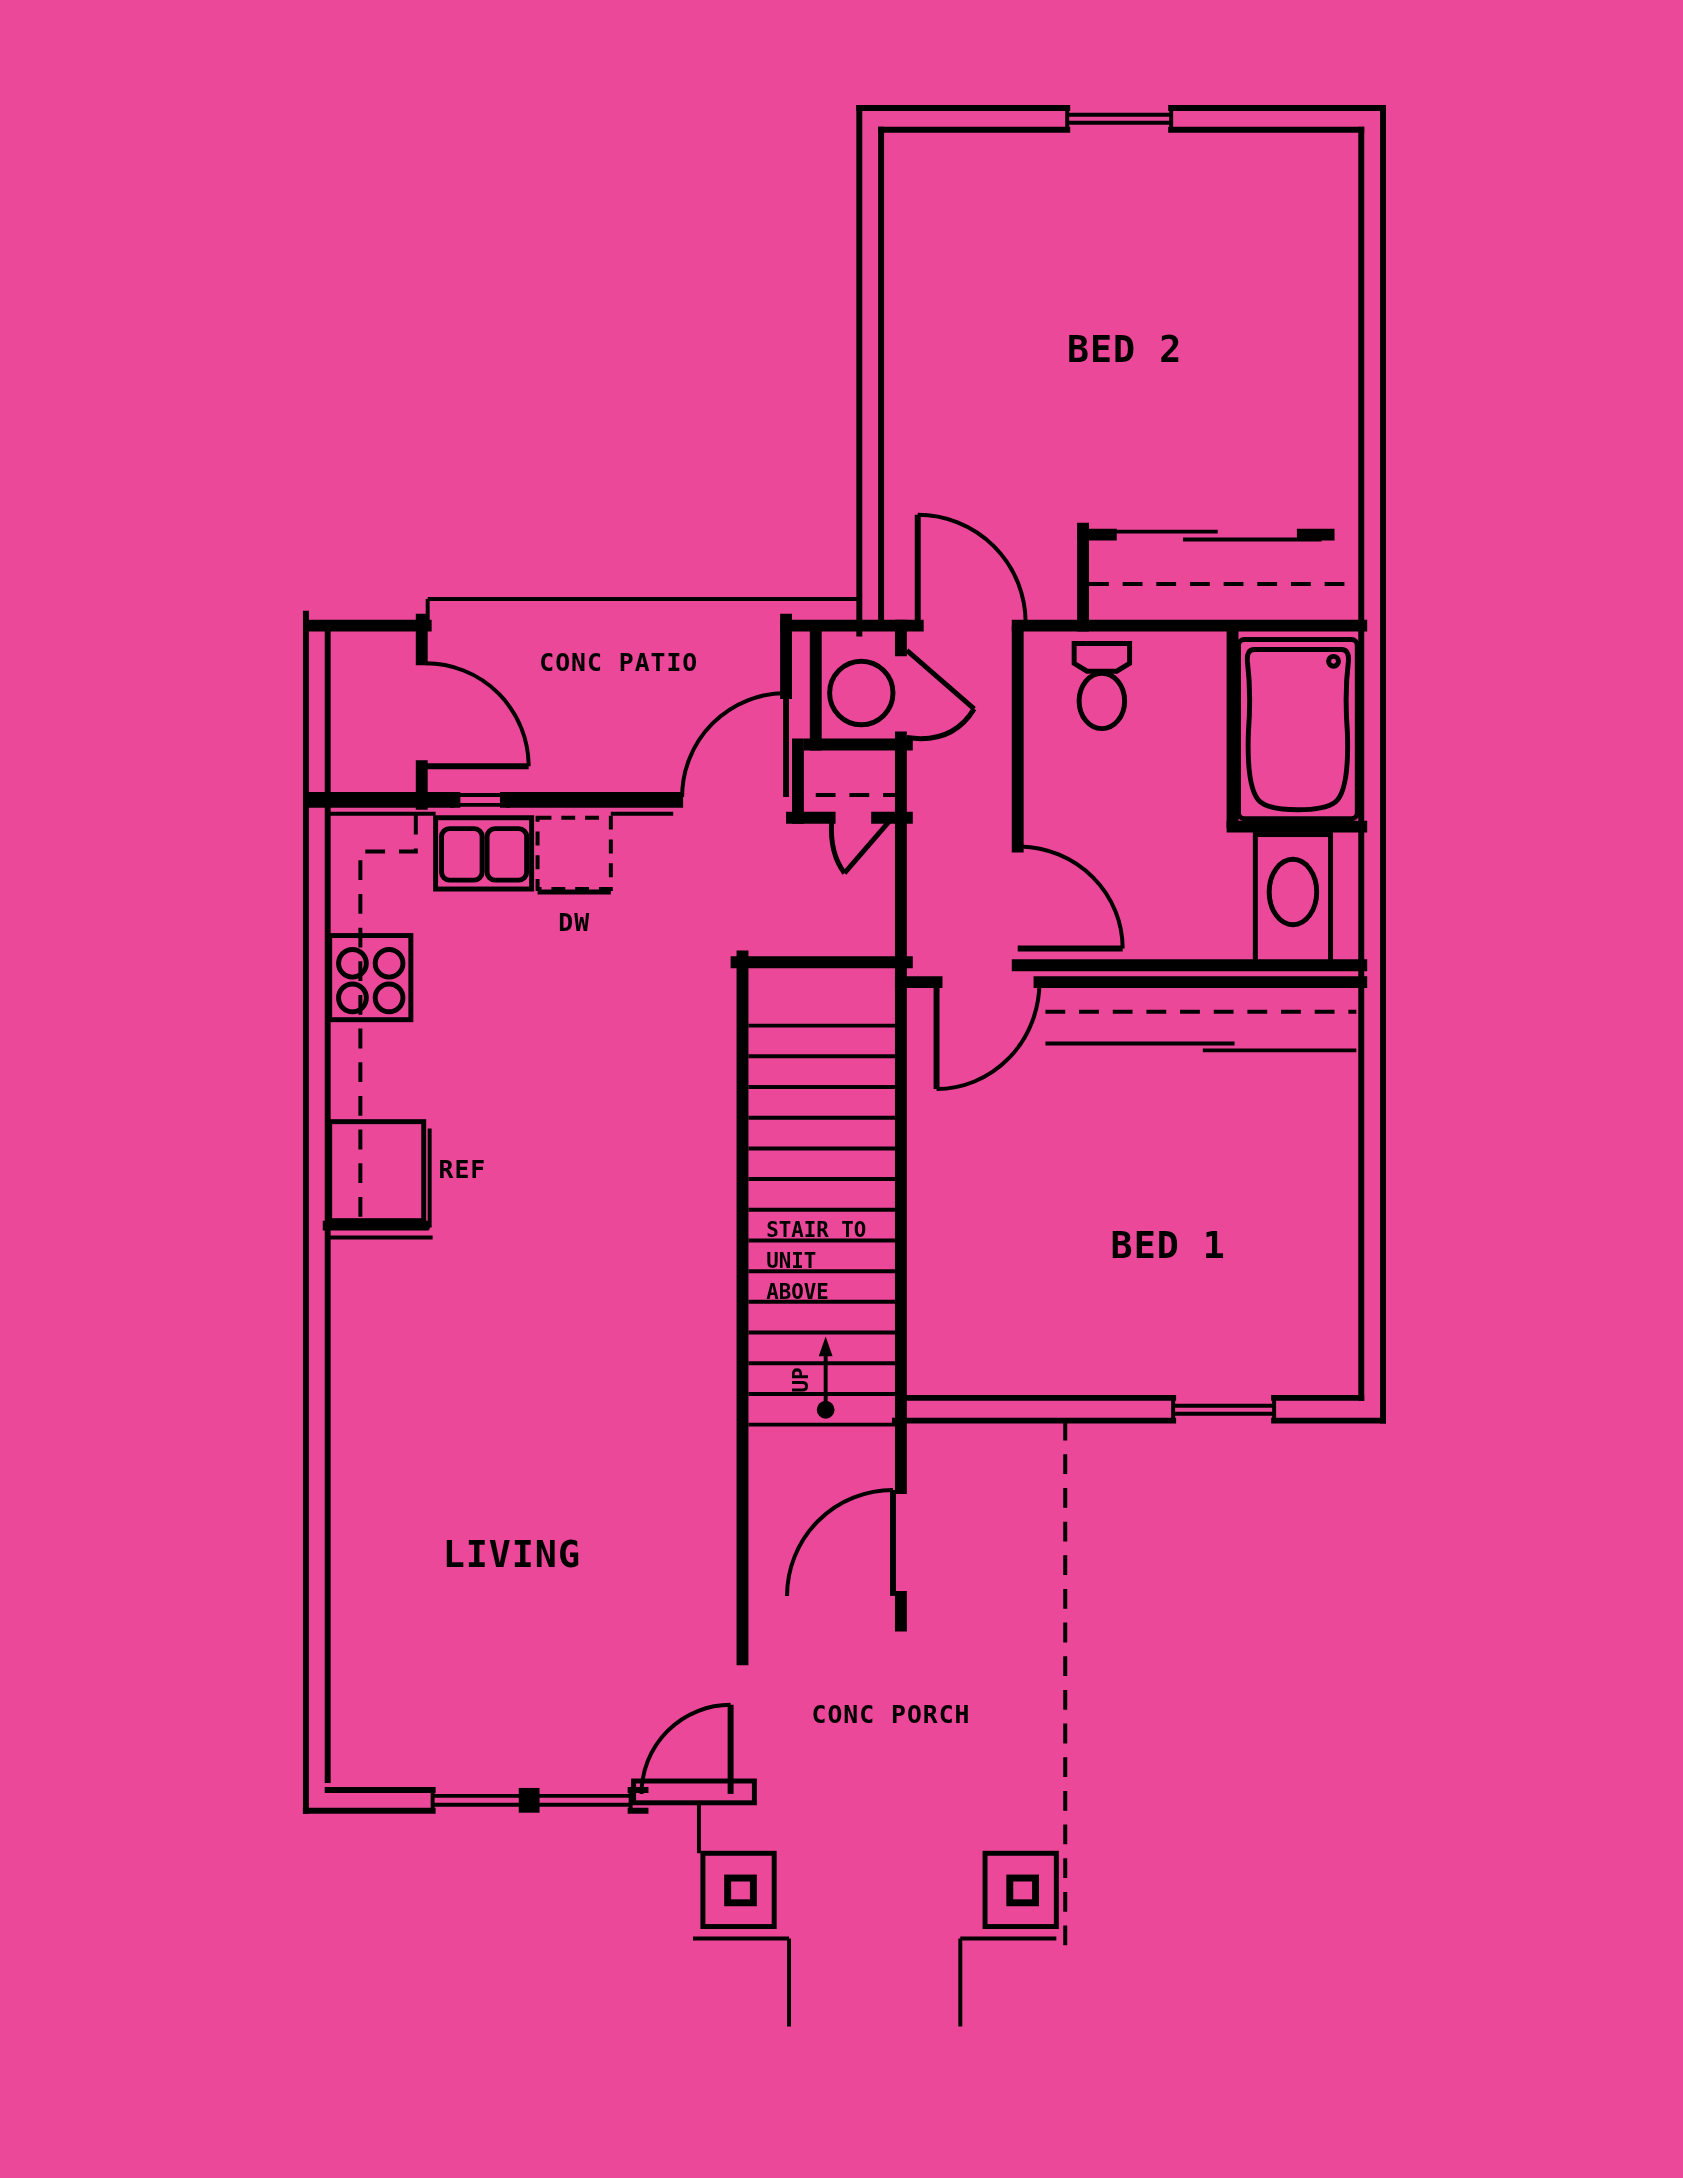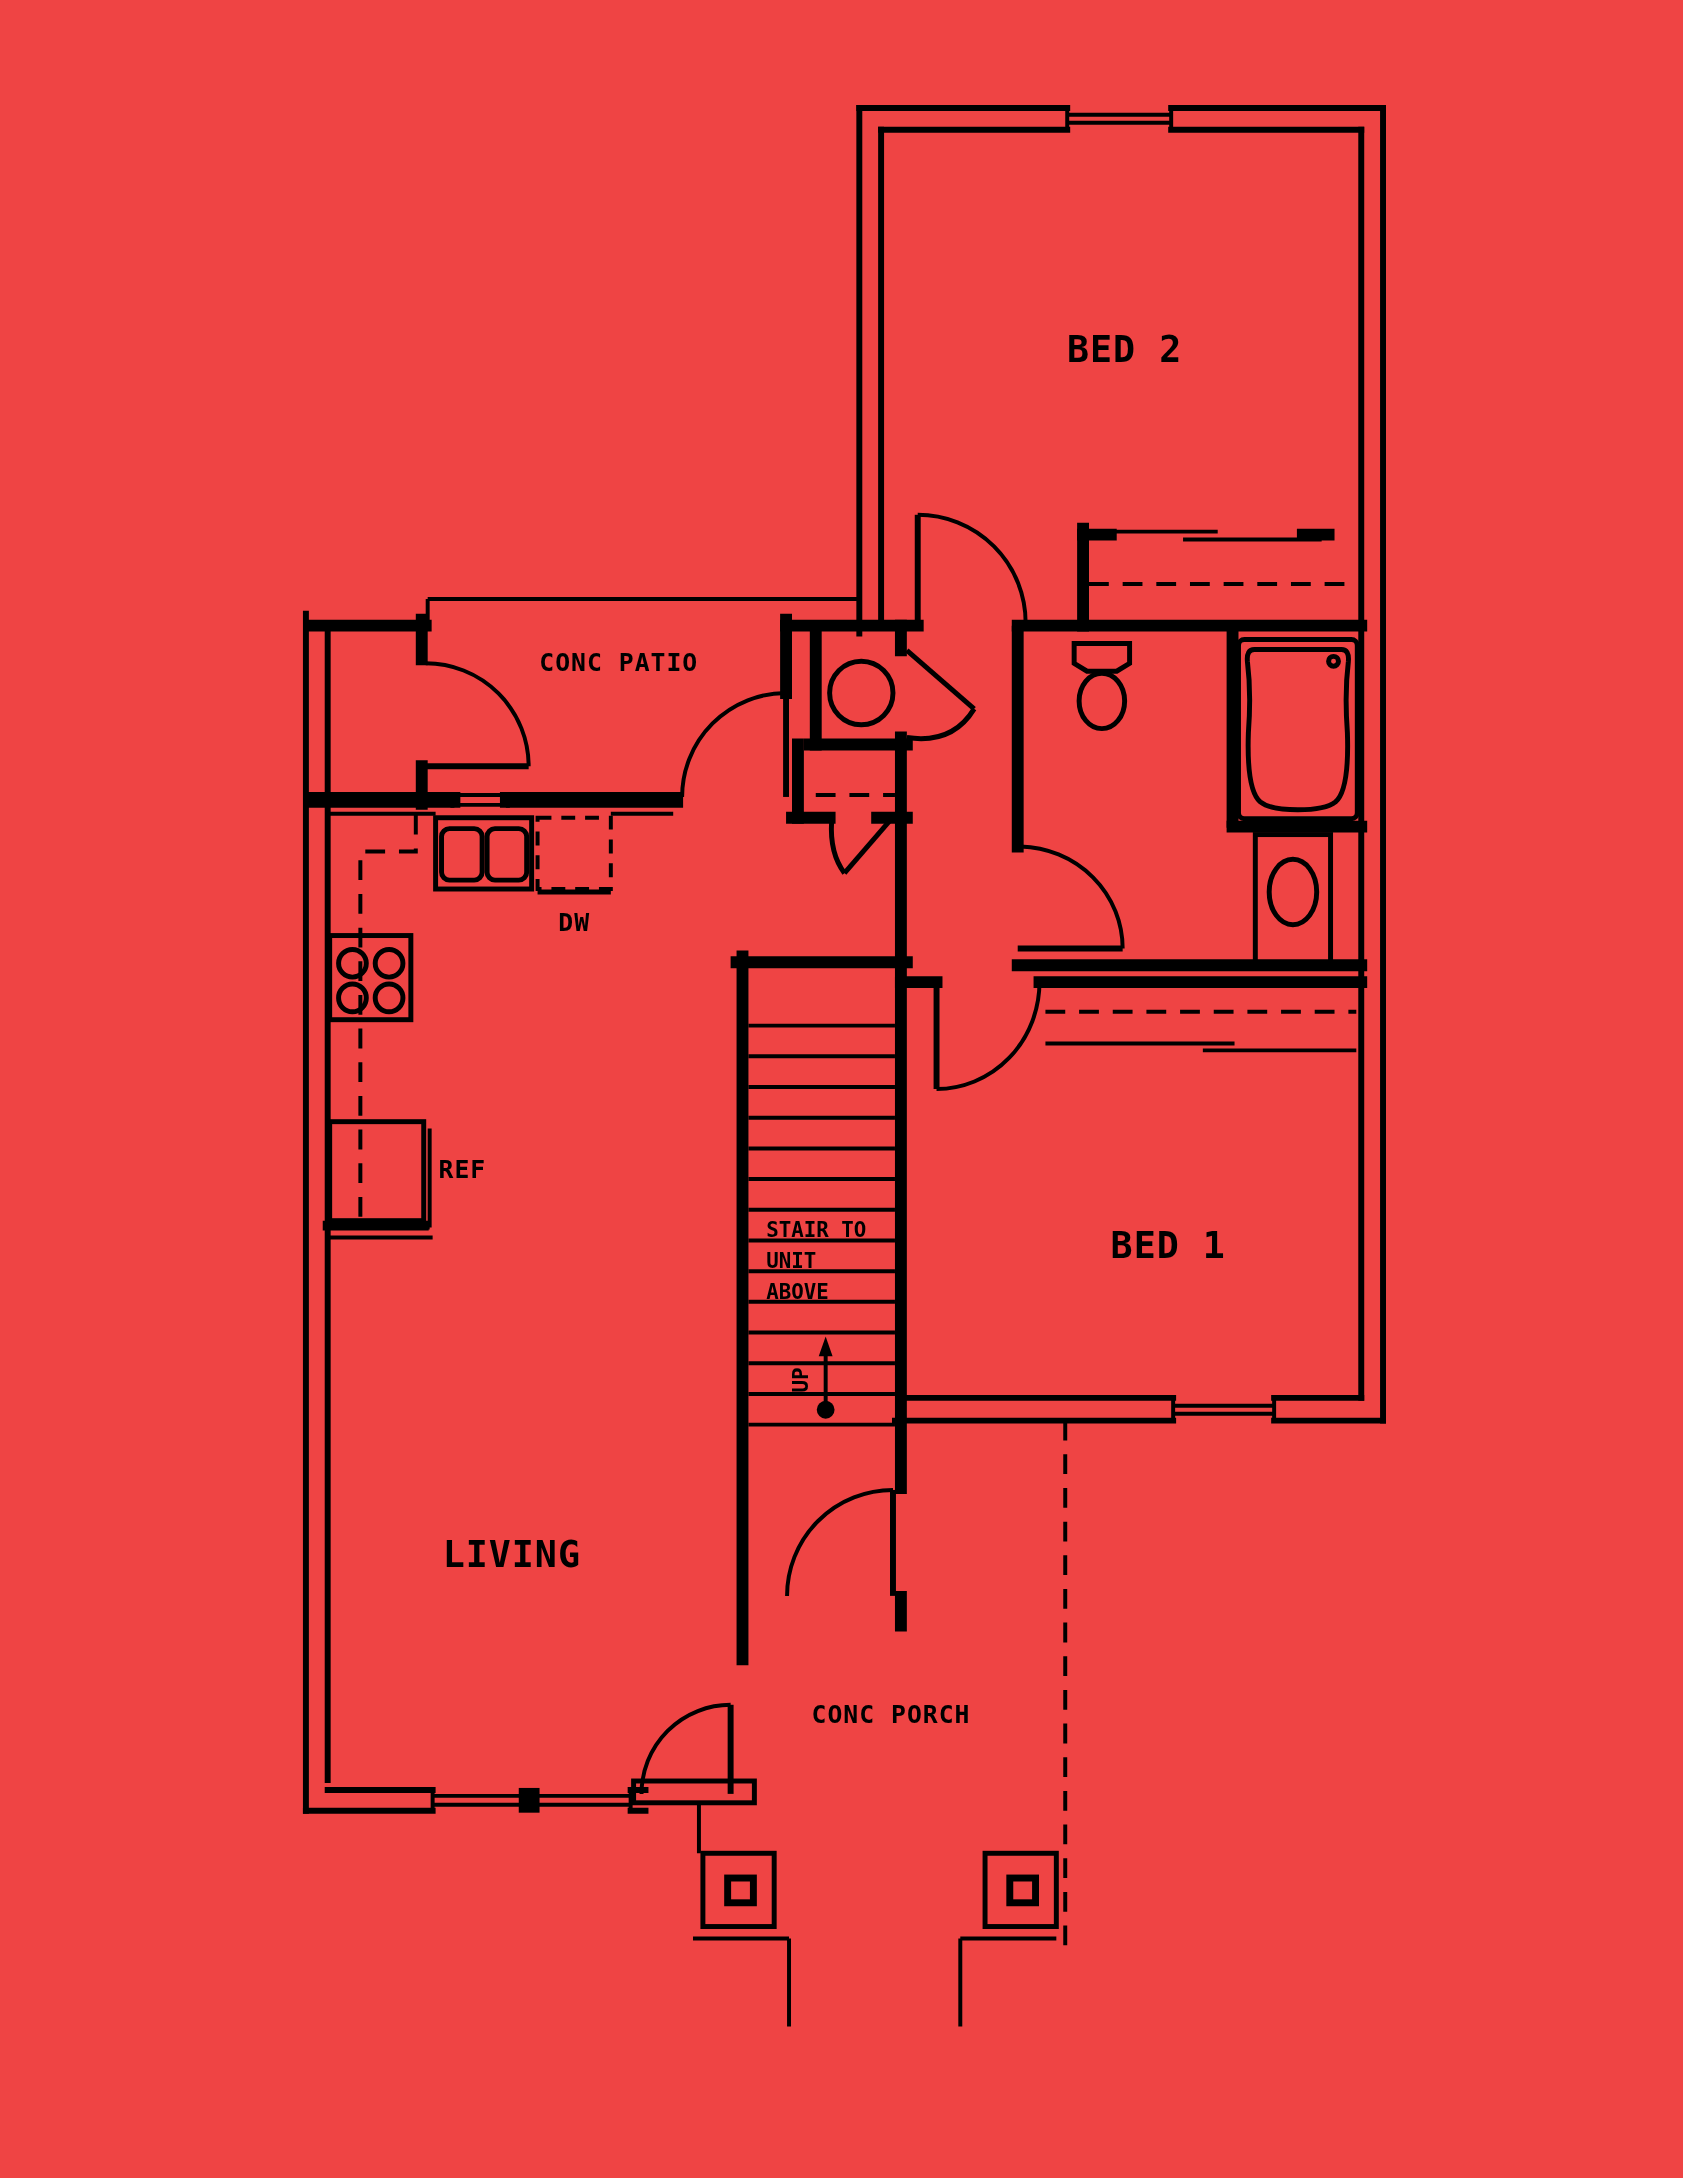--- a/index.html
+++ b/index.html
@@ -1,16 +1,16 @@
 <!DOCTYPE html>
 <html><head>
 <meta charset="utf-8">
 <style>
   html,body{margin:0;padding:0;background:#ffffff;}
-  .plan-wrap{width:1683px;height:2178px;background:#ef4444;position:relative;
+  .plan-wrap{width:1683px;height:2178px;background:#ec4899;position:relative;
              font-family:"DejaVu Sans Mono", monospace;}
   svg{display:block;}
   text{fill:#000;font-family:"DejaVu Sans Mono", monospace;letter-spacing:1px;}
   .room-label{font-size:37px;font-weight:600;}
   .small-label{font-size:25px;font-weight:600;}
   .stair-label{font-size:21px;font-weight:600;letter-spacing:0px;}
   .up-label{font-size:21px;font-weight:600;letter-spacing:0px;}
 </style>
 </head>
 <body>

